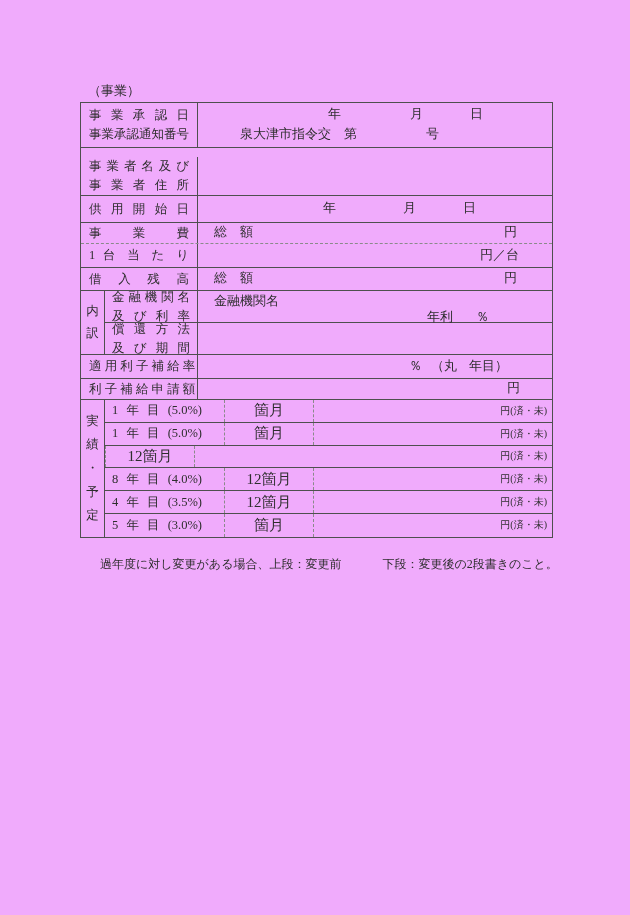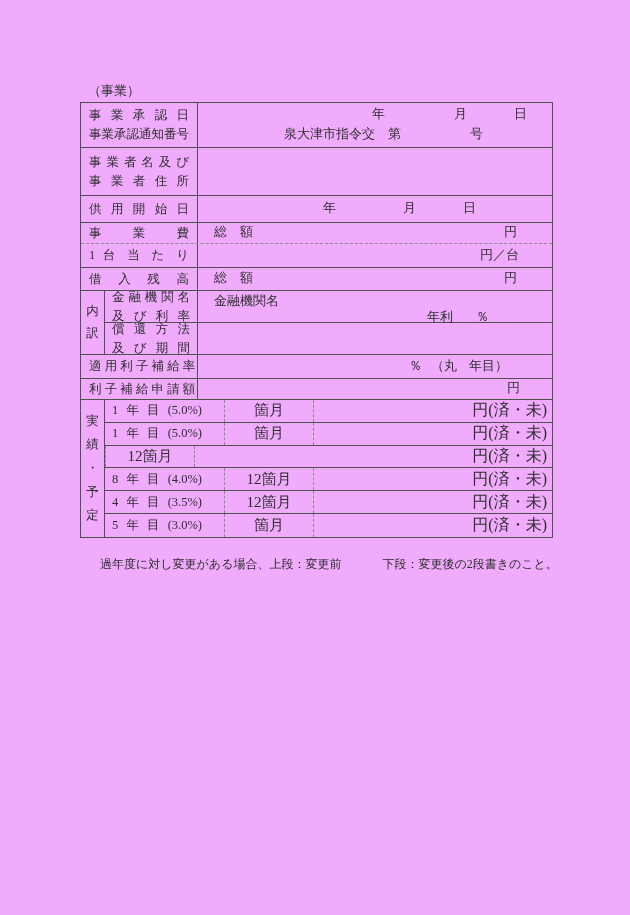--- a/index.html
+++ b/index.html
@@ -41,24 +41,24 @@
     padding:0 7px;display:flex;flex-direction:column;justify-content:center;font-size:12.5px;
   }
   
   .sch-row{display:flex;border-bottom:1px solid #4f4f4f;height:22.8px;box-sizing:border-box;}
   .sch-row.last{border-bottom:none;}
   .sch-year{width:119px;min-width:119px;display:flex;align-items:center;padding-left:7px;
     font-size:12.5px;word-spacing:5px;box-sizing:border-box;}
   .sch-months{width:90px;min-width:90px;border-left:1px dashed #8a8a8a;border-right:1px dashed #8a8a8a;
     display:flex;align-items:center;justify-content:center;font-size:15px;box-sizing:border-box;}
   .sch-amount{flex:1;display:flex;align-items:center;justify-content:flex-end;
-    padding-right:5px;font-size:16px;}
+    padding-right:5px;font-size:10px;}
   .footer-note{position:absolute;left:100px;top:556px;display:flex;gap:41px;font-size:12px;white-space:nowrap;}
   
-  .h45{height:45px;gap:44px;} .h48{height:48px;} .h27{height:27px;} .h21{height:21px;}
+  .h45{height:45px;} .h48{height:48px;align-items:flex-end;} .h27{height:27px;} .h21{height:21px;}
   .h24{height:24px;} .h23{height:23px;} .h32{height:32px;} .h31{height:31px;}
 </style>
 </head>
 <body>
 
 <div class="page">
 
   <div class="section-label">（事業）</div>
 
   <div class="tbl">

